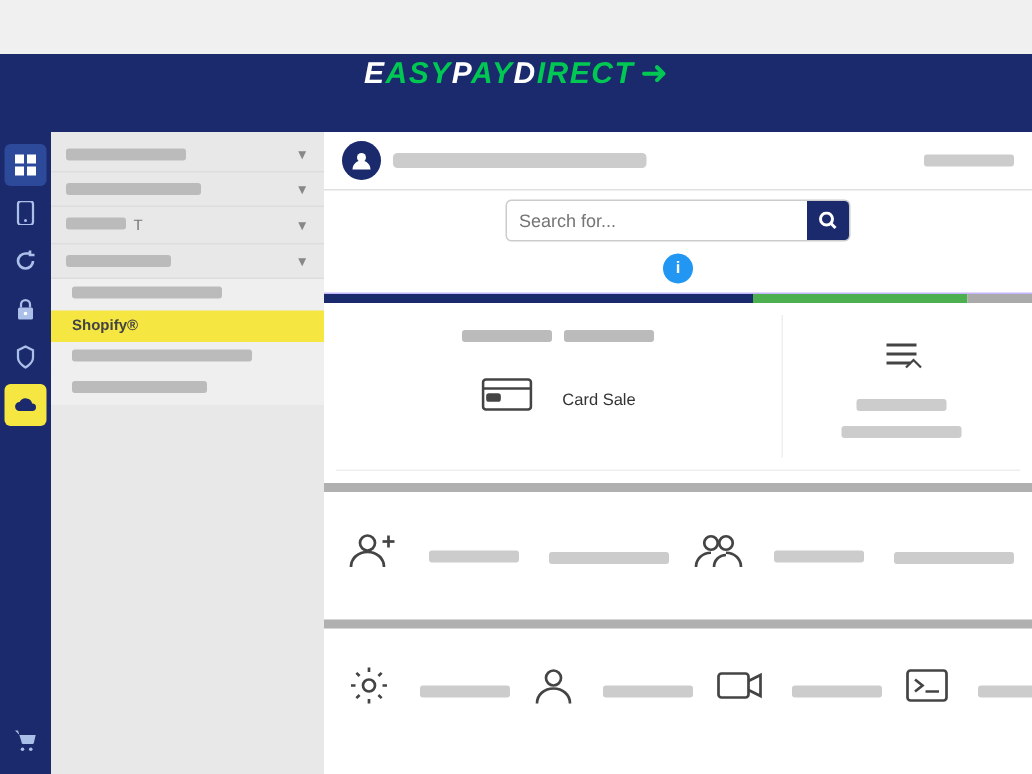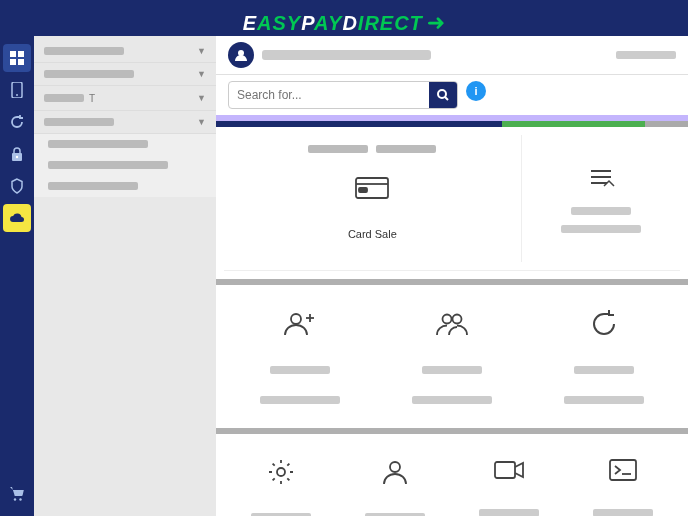--- a/index.html
+++ b/index.html
@@ -9,25 +9,26 @@
       width: 688px;
       height: 516px;
       overflow: hidden;
       display: flex;
       flex-direction: column;
     }
 
     
     .header {
       background: #1a2a6c;
-      height: 36px;
-      display: flex;
-      align-items: flex-end;
+      height: 52px;
+      display: flex;
+      align-items: flex-start;
       justify-content: center;
       flex-shrink: 0;
+      margin-top: 36px;
     }
     .header-logo {
       display: flex;
       align-items: center;
       gap: 4px;
     }
     .logo-text {
       color: #00c853;
       font-size: 20px;
       font-weight: 900;
@@ -160,23 +161,25 @@
       flex: 1;
       height: 10px;
       background: #ccc;
       border-radius: 3px;
       max-width: 200px;
     }
 
     
     .search-bar {
       display: flex;
+      align-items: center;
       padding: 6px 12px;
       gap: 8px;
-      border-bottom: 6px solid #c4b5fd;
+      border-bottom: 1px solid #c4b5fd;
+      flex-direction: column;
     }
     .search-input-wrap {
       display: flex;
       align-items: center;
       border: 1px solid #ccc;
       border-radius: 4px;
       overflow: hidden;
       height: 28px;
     }
     .search-input {
@@ -231,21 +234,20 @@
     }
 
     
     .section-sep {
       height: 6px;
       background: #b0b0b0;
       margin: 8px -8px;
     }
     .card-item {
       display: flex;
-      flex-direction: column;
       align-items: center;
       gap: 20px;
       padding: 12px 8px;
       cursor: pointer;
     }
     .card-icon {
       font-size: 26px;
       color: #444;
     }
     .card-label {
@@ -352,20 +354,23 @@
     <div class="nav-item">
       <span class="blurred-bar" style="width:70px;"></span>
       <span class="chevron">▼</span>
     </div>
 
 
     <div class="nav-sub-item">
       <span class="blurred-bar" style="width:100px;"></span>
     </div>
 
+    <div class="nav-sub-item highlight">
+      <span>Shopify®</span>
+    </div>
 
     <div class="nav-sub-item">
       <span class="blurred-bar" style="width:120px;"></span>
     </div>
 
     <div class="nav-sub-item">
       <span class="blurred-bar" style="width:90px;"></span>
     </div>
 
   </div>

